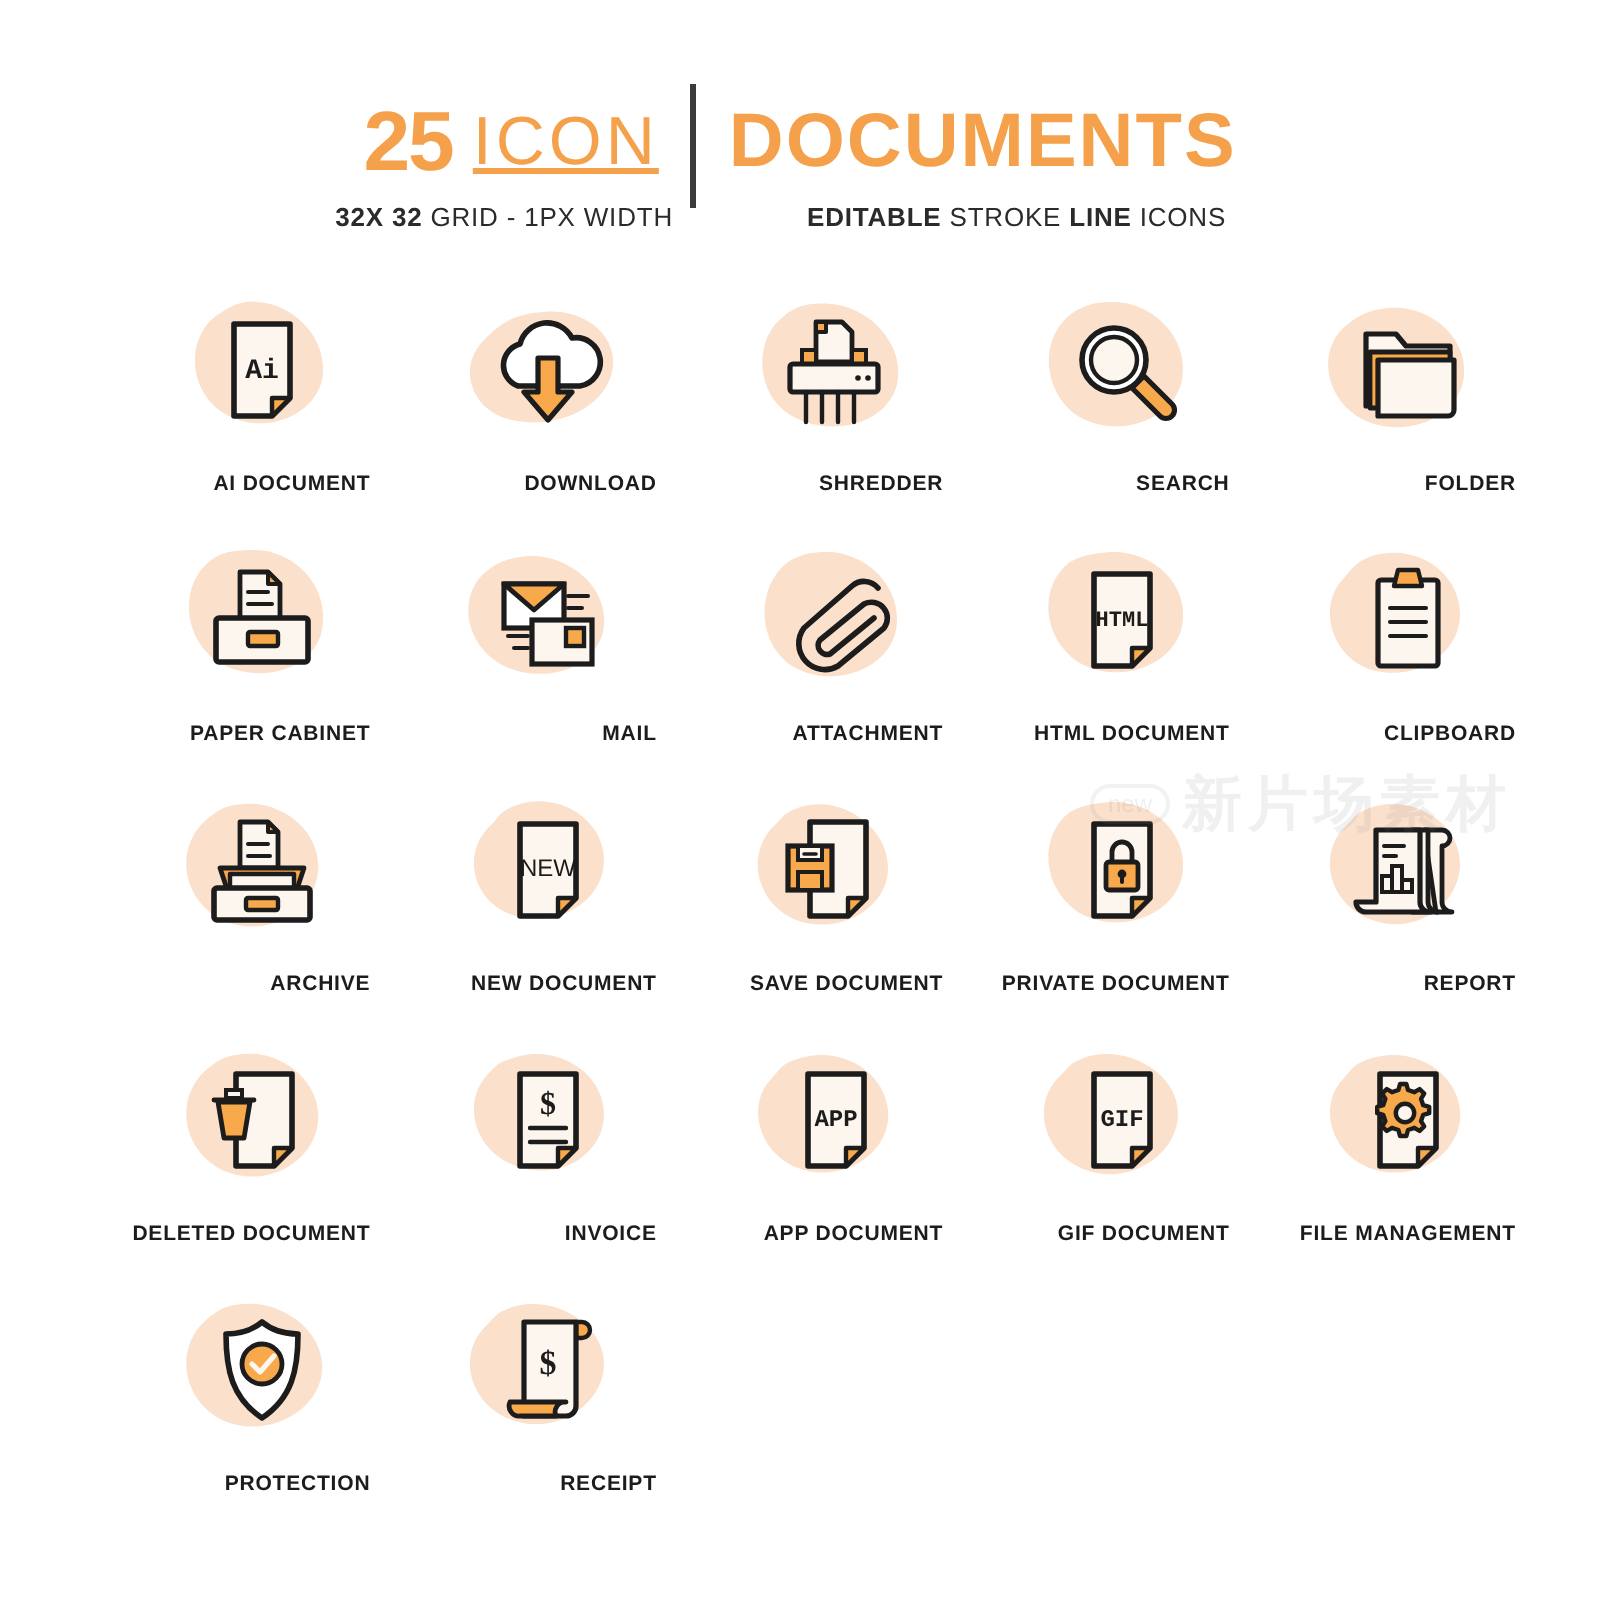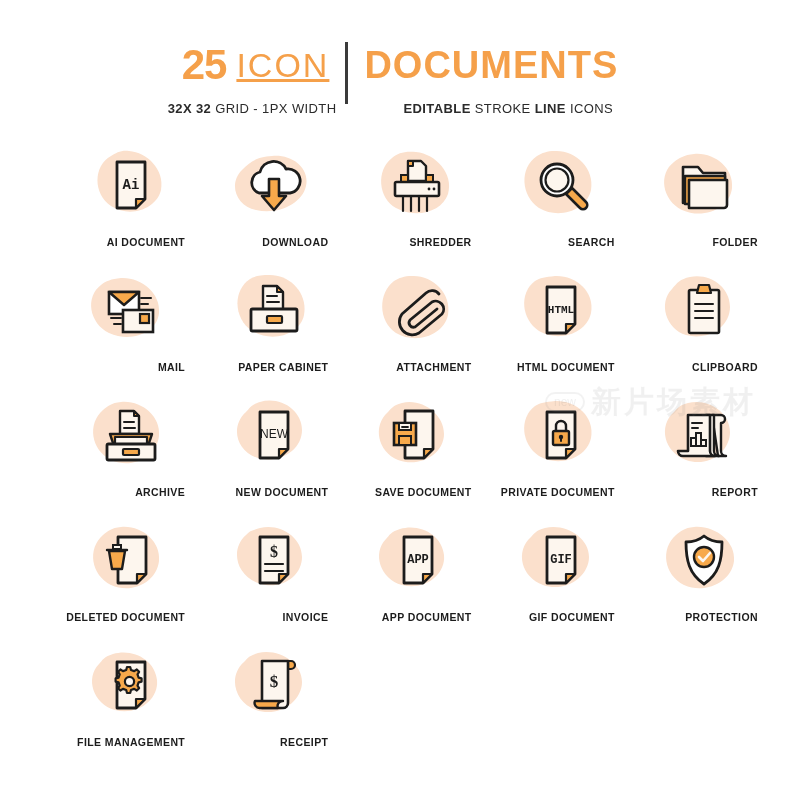--- a/index.html
+++ b/index.html
@@ -7,21 +7,21 @@
     width: 800px; height: 800px;
     background: #ffffff;
     font-family: "Liberation Sans", sans-serif;
     overflow: hidden;
   }
   #sheet { position: relative; width: 800px; height: 800px; background: #fff; }
 
   
   .header { position: absolute; left: 0; top: 44px; width: 800px; }
   .title-row {
-    display: flex; justify-content: center;
+    display: flex; align-items: flex-end; justify-content: center;
     height: 48px; gap: 0;
   }
   .t-count {
     font-size: 42px; font-weight: bold; color: #F5A04A;
     letter-spacing: -1px; line-height: 42px;
   }
   .t-icon {
     font-size: 34px; font-weight: normal; color: #F5A04A;
     letter-spacing: 2px; line-height: 42px; margin-left: 10px; text-decoration: underline;
   }
@@ -193,53 +193,53 @@
           <path d="M16 23 h40 v28 h-40 z" fill="#F7A94B" stroke="#1c1c1c" stroke-width="2.4" stroke-linejoin="round"></path>
           <path d="M20 27 h38 v25 a3 3 0 0 1 -3 3 h-35 z" fill="#FDF6EE" stroke="#1c1c1c" stroke-width="2.6" stroke-linejoin="round"></path>
         </svg>
       </div>
       <div class="label">FOLDER</div>
     </div>
 
     <div class="cell">
       <div class="art">
         <svg class="blob" viewBox="0 0 108 92">
+          <path d="M30 14 C12 26 14 54 32 66 C52 78 80 70 84 50 C88 28 70 10 50 10 C40 10 35 11 30 14Z" fill="#FBE0CC"></path>
+        </svg>
+        <svg class="glyph" width="70" height="66" viewBox="0 0 70 66">
+          <path d="M24 8 h14 l6 6 v18 h-20 z" fill="#FDF6EE" stroke="#1c1c1c" stroke-width="2.4" stroke-linejoin="round"></path>
+          <path d="M38 8 l6 6 h-6 z" fill="#F7A94B" stroke="#1c1c1c" stroke-width="2" stroke-linejoin="round"></path>
+          <line x1="28" y1="18" x2="38" y2="18" stroke="#1c1c1c" stroke-width="2" stroke-linecap="round"></line>
+          <line x1="28" y1="24" x2="40" y2="24" stroke="#1c1c1c" stroke-width="2" stroke-linecap="round"></line>
+          <rect x="12" y="31" width="46" height="22" rx="1.5" fill="#FDF6EE" stroke="#1c1c1c" stroke-width="2.8"></rect>
+          <rect x="28" y="38" width="15" height="7" rx="1" fill="#F7A94B" stroke="#1c1c1c" stroke-width="2.2"></rect>
+        </svg>
+      </div>
+      <div class="label">PAPER CABINET</div>
+    </div>
+
+    <div class="cell">
+      <div class="art">
+        <svg class="blob" viewBox="0 0 108 92">
           <path d="M24 20 C8 32 12 58 32 68 C54 78 80 68 82 48 C84 28 64 12 44 13 C34 14 29 16 24 20Z" fill="#FBE0CC"></path>
         </svg>
         <svg class="glyph" width="72" height="66" viewBox="0 0 72 66">
           <rect x="14" y="14" width="30" height="22" fill="#ffffff" stroke="#1c1c1c" stroke-width="2.6"></rect>
           <path d="M14 14 h30 l-15 13 z" fill="#F7A94B" stroke="#1c1c1c" stroke-width="2.4" stroke-linejoin="round"></path>
           <line x1="46" y1="20" x2="56" y2="20" stroke="#1c1c1c" stroke-width="2" stroke-linecap="round"></line>
           <line x1="46" y1="26" x2="53" y2="26" stroke="#1c1c1c" stroke-width="2" stroke-linecap="round"></line>
           <rect x="28" y="32" width="30" height="22" fill="#FDF6EE" stroke="#1c1c1c" stroke-width="2.6"></rect>
           <rect x="45" y="36" width="9" height="9" fill="#F7A94B" stroke="#1c1c1c" stroke-width="2.2"></rect>
           <line x1="16" y1="40" x2="26" y2="40" stroke="#1c1c1c" stroke-width="2" stroke-linecap="round"></line>
           <line x1="19" y1="46" x2="26" y2="46" stroke="#1c1c1c" stroke-width="2" stroke-linecap="round"></line>
         </svg>
       </div>
       <div class="label">MAIL</div>
     </div>
 
-    <div class="cell">
-      <div class="art">
-        <svg class="blob" viewBox="0 0 108 92">
-          <path d="M30 14 C12 26 14 54 32 66 C52 78 80 70 84 50 C88 28 70 10 50 10 C40 10 35 11 30 14Z" fill="#FBE0CC"></path>
-        </svg>
-        <svg class="glyph" width="70" height="66" viewBox="0 0 70 66">
-          <path d="M24 8 h14 l6 6 v18 h-20 z" fill="#FDF6EE" stroke="#1c1c1c" stroke-width="2.4" stroke-linejoin="round"></path>
-          <path d="M38 8 l6 6 h-6 z" fill="#F7A94B" stroke="#1c1c1c" stroke-width="2" stroke-linejoin="round"></path>
-          <line x1="28" y1="18" x2="38" y2="18" stroke="#1c1c1c" stroke-width="2" stroke-linecap="round"></line>
-          <line x1="28" y1="24" x2="40" y2="24" stroke="#1c1c1c" stroke-width="2" stroke-linecap="round"></line>
-          <rect x="12" y="31" width="46" height="22" rx="1.5" fill="#FDF6EE" stroke="#1c1c1c" stroke-width="2.8"></rect>
-          <rect x="28" y="38" width="15" height="7" rx="1" fill="#F7A94B" stroke="#1c1c1c" stroke-width="2.2"></rect>
-        </svg>
-      </div>
-      <div class="label">PAPER CABINET</div>
-    </div>
-
 
     <div class="cell">
       <div class="art">
         <svg class="blob" viewBox="0 0 108 92">
           <path d="M30 16 C14 28 14 56 32 68 C52 80 80 70 84 50 C88 28 68 10 48 11 C40 11 35 13 30 16Z" fill="#FBE0CC"></path>
         </svg>
         <svg class="glyph" width="70" height="66" viewBox="0 0 70 66">
           <path d="M56 16 a9 9 0 0 0 -13 -1 L19 36 a13 13 0 0 0 17 19 l23 -19 a8 8 0 0 0 -10 -12 L27 42 a4.5 4.5 0 0 0 5 7 L54 31" fill="none" stroke="#1c1c1c" stroke-width="2.8" stroke-linecap="round" stroke-linejoin="round"></path>
         </svg>
       </div>
@@ -419,51 +419,51 @@
           <path d="M47 46 l-9 9 v-9 z" fill="#F7A94B" stroke="#1c1c1c" stroke-width="2.2" stroke-linejoin="round"></path>
           <text x="33" y="35" font-family="'Liberation Mono', monospace" font-size="12" font-weight="bold" fill="#1c1c1c" text-anchor="middle">GIF</text>
         </svg>
       </div>
       <div class="label">GIF DOCUMENT</div>
     </div>
 
     <div class="cell">
       <div class="art">
         <svg class="blob" viewBox="0 0 108 92">
-          <path d="M26 20 C10 34 14 60 34 70 C56 80 82 66 84 46 C86 26 64 10 44 12 C34 13 31 16 26 20Z" fill="#FBE0CC"></path>
-        </svg>
-        <svg class="glyph" width="66" height="66" viewBox="0 0 66 66">
-          <path d="M33 8 C27 13 20 14 15 14 c0 18 3 32 18 42 c15 -10 18 -24 18 -42 c-5 0 -12 -1 -18 -6Z" fill="#ffffff" stroke="#1c1c1c" stroke-width="2.8" stroke-linejoin="round"></path>
-          <circle cx="33" cy="29" r="10" fill="#F7A94B" stroke="#1c1c1c" stroke-width="2.4"></circle>
-          <path d="M28 29 l4 4 l7 -8" fill="none" stroke="#FDF6EE" stroke-width="2.6" stroke-linecap="round" stroke-linejoin="round"></path>
-        </svg>
-      </div>
-      <div class="label">PROTECTION</div>
-    </div>
-
-    <div class="cell">
-      <div class="art">
-        <svg class="blob" viewBox="0 0 108 92">
           <path d="M22 24 C8 38 16 64 38 70 C60 76 82 60 80 40 C78 20 56 8 36 14 C26 17 26 20 22 24Z" fill="#FBE0CC"></path>
         </svg>
         <svg class="glyph" width="66" height="66" viewBox="0 0 66 66">
           <path d="M19 9 h28 v37 l-9 9 h-19 z" fill="#FDF6EE" stroke="#1c1c1c" stroke-width="2.8" stroke-linejoin="round"></path>
           <path d="M47 46 l-9 9 v-9 z" fill="#F7A94B" stroke="#1c1c1c" stroke-width="2.2" stroke-linejoin="round"></path>
           <g>
             <path d="M33 17 l3.2 1.1 l2.6 -1.6 l2.3 2.3 l-1.6 2.6 l1.1 3.2 l3 0.8 v3.2 l-3 0.8 l-1.1 3.2 l1.6 2.6 l-2.3 2.3 l-2.6 -1.6 l-3.2 1.1 l-0.8 3 h-3.2 l-0.8 -3 l-3.2 -1.1 l-2.6 1.6 l-2.3 -2.3 l1.6 -2.6 l-1.1 -3.2 l-3 -0.8 v-3.2 l3 -0.8 l1.1 -3.2 l-1.6 -2.6 l2.3 -2.3 l2.6 1.6 l3.2 -1.1 l0.8 -3 h3.2 z" fill="#F7A94B" stroke="#1c1c1c" stroke-width="2.2" stroke-linejoin="round"></path>
             <circle cx="31.5" cy="28.5" r="4.6" fill="#FDF6EE" stroke="#1c1c1c" stroke-width="2.2"></circle>
           </g>
         </svg>
       </div>
       <div class="label">FILE MANAGEMENT</div>
     </div>
 
     <div class="cell">
       <div class="art">
         <svg class="blob" viewBox="0 0 108 92">
+          <path d="M26 20 C10 34 14 60 34 70 C56 80 82 66 84 46 C86 26 64 10 44 12 C34 13 31 16 26 20Z" fill="#FBE0CC"></path>
+        </svg>
+        <svg class="glyph" width="66" height="66" viewBox="0 0 66 66">
+          <path d="M33 8 C27 13 20 14 15 14 c0 18 3 32 18 42 c15 -10 18 -24 18 -42 c-5 0 -12 -1 -18 -6Z" fill="#ffffff" stroke="#1c1c1c" stroke-width="2.8" stroke-linejoin="round"></path>
+          <circle cx="33" cy="29" r="10" fill="#F7A94B" stroke="#1c1c1c" stroke-width="2.4"></circle>
+          <path d="M28 29 l4 4 l7 -8" fill="none" stroke="#FDF6EE" stroke-width="2.6" stroke-linecap="round" stroke-linejoin="round"></path>
+        </svg>
+      </div>
+      <div class="label">PROTECTION</div>
+    </div>
+
+    <div class="cell">
+      <div class="art">
+        <svg class="blob" viewBox="0 0 108 92">
           <path d="M24 22 C8 36 14 62 36 70 C58 78 82 62 82 42 C82 22 58 8 38 13 C28 16 28 18 24 22Z" fill="#FBE0CC"></path>
         </svg>
         <svg class="glyph" width="66" height="66" viewBox="0 0 66 66">
           <path d="M47 8 h3 a4 4 0 0 1 0 8 h-3 z" fill="#F7A94B" stroke="#1c1c1c" stroke-width="2.2" stroke-linejoin="round"></path>
           <path d="M21 8 h26 v42 a5 5 0 0 1 -5 5 h-21 z" fill="#FDF6EE" stroke="#1c1c1c" stroke-width="2.6" stroke-linejoin="round"></path>
           <path d="M14 48 h28 a5 5 0 0 0 -5 7 h-18 a5 5 0 0 1 -5 -7Z" fill="#F7A94B" stroke="#1c1c1c" stroke-width="2.4" stroke-linejoin="round"></path>
           <text x="33" y="34" font-family="'Liberation Serif', serif" font-size="17" font-weight="bold" fill="#1c1c1c" text-anchor="middle">$</text>
         </svg>
       </div>
       <div class="label">RECEIPT</div>

